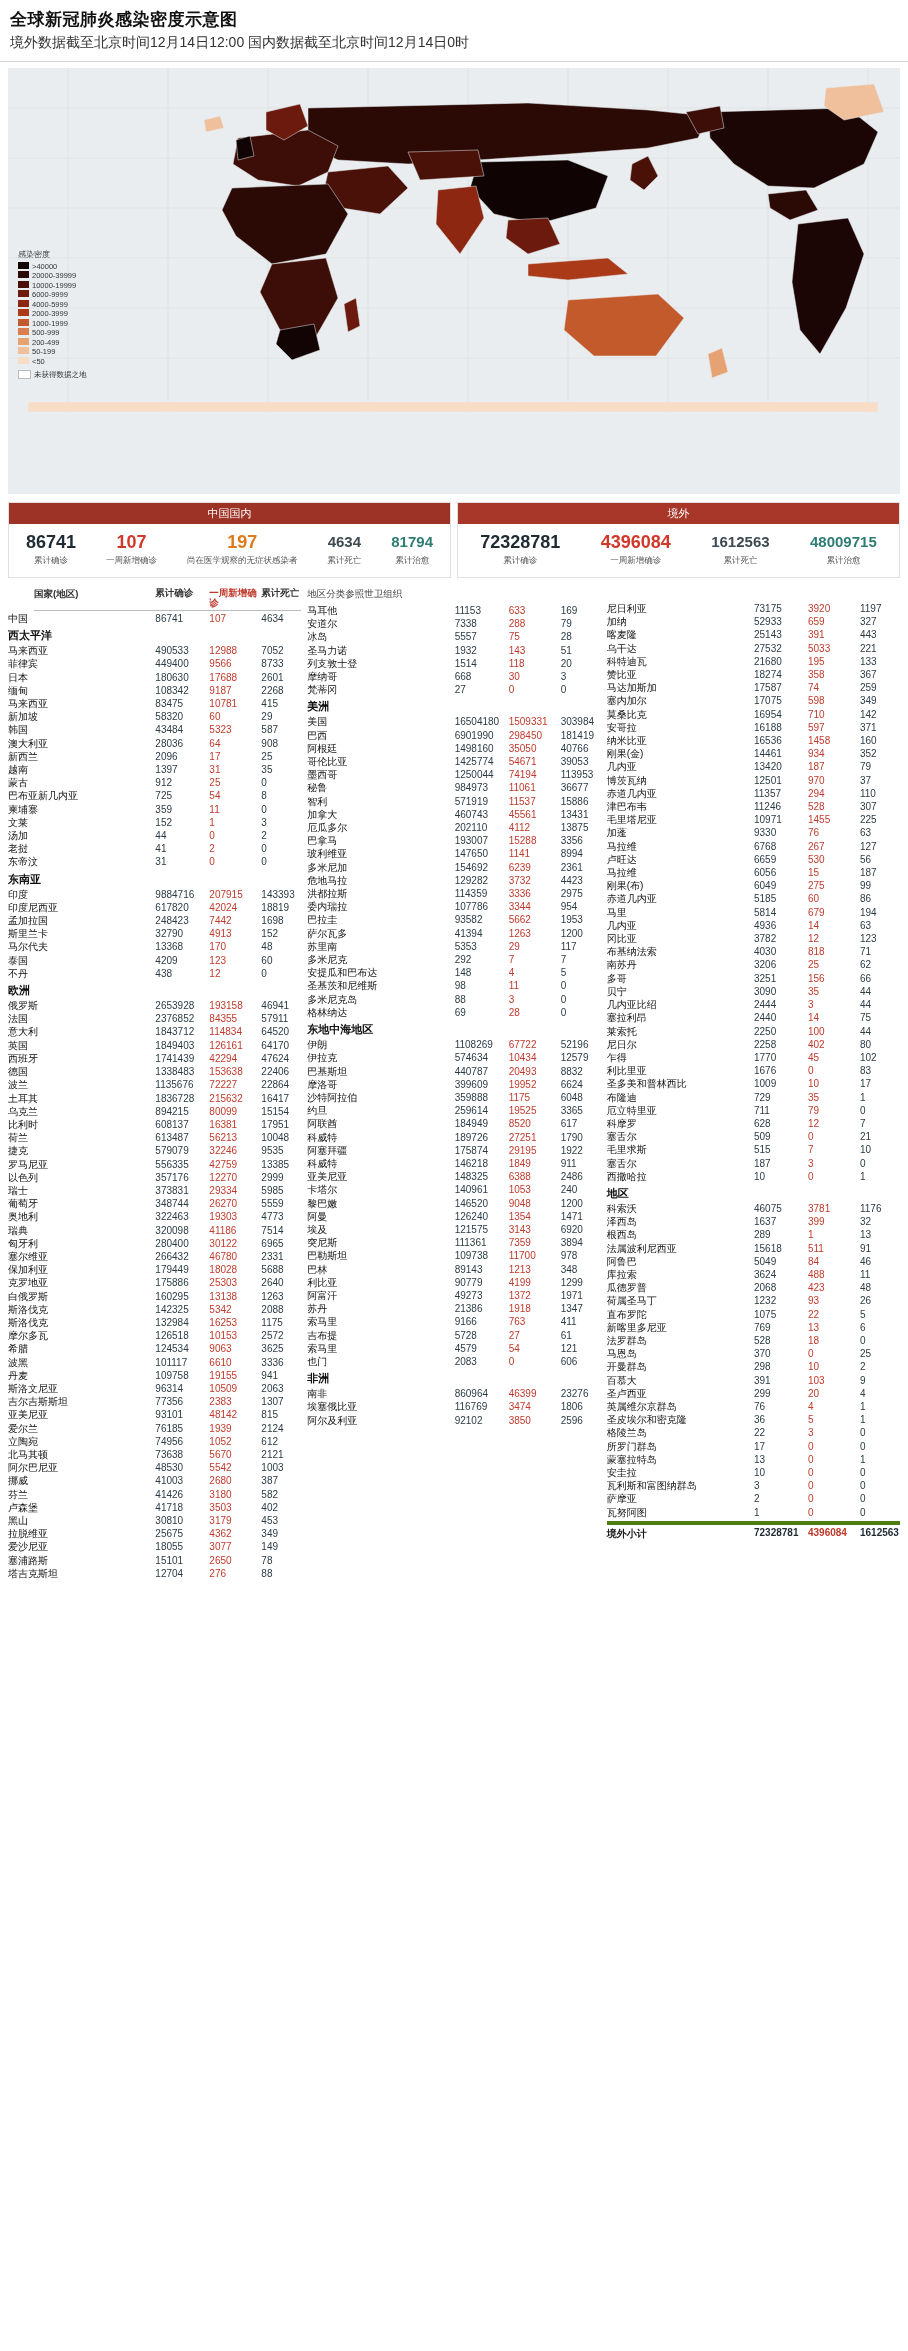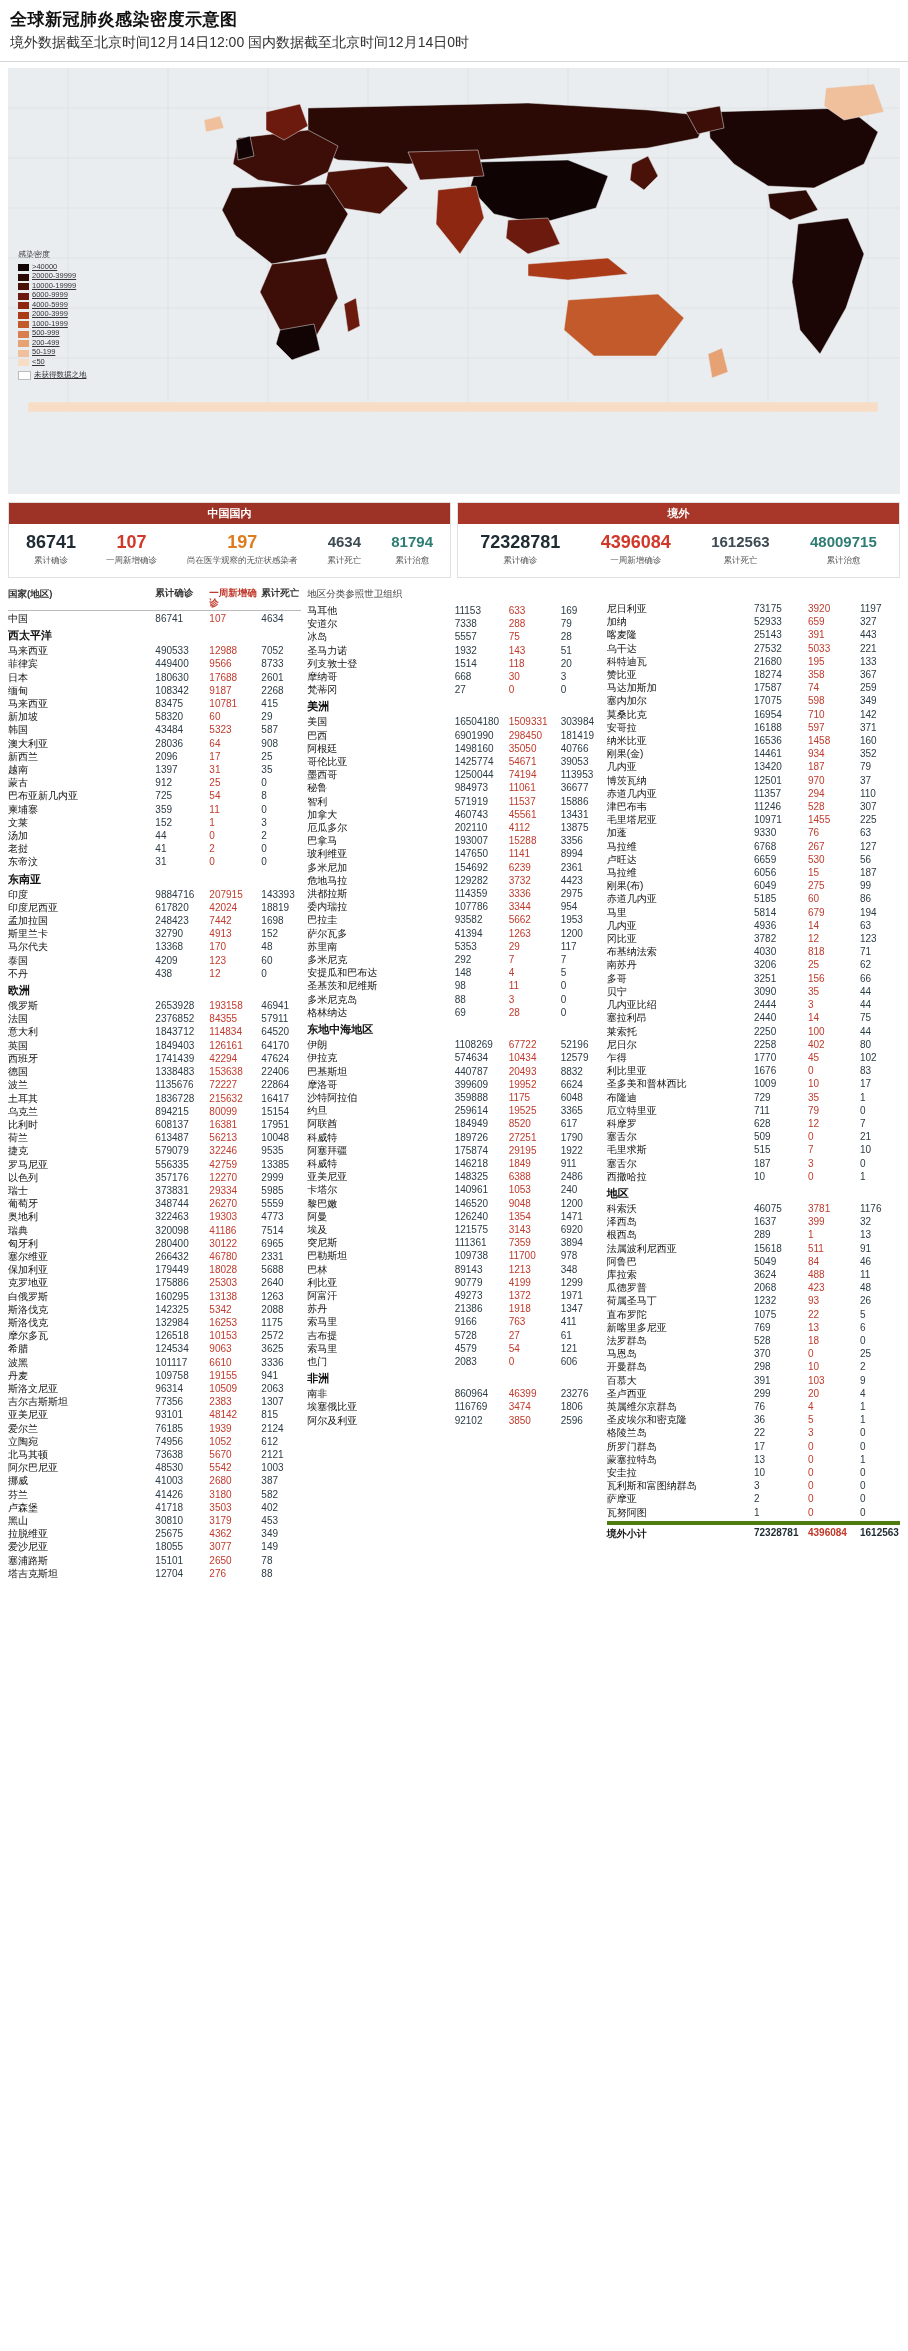--- a/index.html
+++ b/index.html
@@ -8,43 +8,43 @@
   .header{padding:8px 10px 4px 10px;}
   .title{font-size:17px;font-weight:bold;letter-spacing:.5px;color:#111;}
   .subtitle{font-size:14px;color:#333;margin-top:3px;}
   .rule{height:1px;background:#d8d8d8;margin:5px 0 0 0;}
 
   .mapwrap{margin:6px 8px 0 8px;background:#eef1f3;position:relative;height:426px;overflow:hidden;}
   .ocean{position:absolute;inset:0;background:#e9edef;}
   svg.worldmap{position:absolute;left:0;top:0;}
   .legend{position:absolute;left:10px;top:182px;font-size:7.5px;color:#333;line-height:9.5px;}
   .legend .lgtitle{font-size:8px;color:#444;margin-bottom:2px;}
-  .legend .row{display:flex;align-items:flex-end;height:9.5px;text-decoration:underline;}
+  .legend .row{display:flex;align-items:flex-start;height:9.5px;}
   .legend .sw{width:11px;height:7px;margin-right:3px;display:inline-block;border:0px solid #fff;}
   .legend .nodata{margin-top:4px;}
 
   .statsbar{display:flex;margin:8px 8px 0 8px;gap:6px;}
   .statbox{flex:1;border:1px solid #e0e0e0;}
-  .stathead{background:#a8372a;color:#fff;font-size:11px;text-align:center;padding:3px 0;font-weight:bold;}
+  .stathead{background:#a8372a;color:#fff;font-size:11px;text-align:center;padding:3px 0;font-weight:normal;}
   .stathead.dom{background:#9d3326;}
   .statbody{display:flex;justify-content:space-around;align-items:flex-start;padding:8px 2px 10px 2px;background:#fff;}
   .cell{text-align:center;padding:0 3px;}
   .cnum{font-size:18px;font-weight:bold;line-height:20px;}
   .clabel{font-size:8.5px;color:#555;margin-top:3px;white-space:nowrap;}
   .c-dark{color:#1f2b33;}
   .c-red{color:#d2382a;}
   .c-orange{color:#e07b1d;}
   .c-gray{color:#3d4a52;}
   .c-teal{color:#2e7d74;}
   .cnum.small{font-size:15px;}
   .clabel.two{line-height:10px;}
 
   .tablearea{display:flex;margin:10px 8px 0 8px;gap:6px;font-size:10px;}
   .col{flex:1;}
-  .colhdr{display:flex;font-size:9.5px;color:#333;border-bottom:1px solid #bbb;padding-bottom:2px;margin-bottom:1px;font-weight:bold;}
+  .colhdr{display:flex;font-size:9.5px;color:#333;border-bottom:1px solid #bbb;padding-bottom:2px;margin-bottom:1px;font-weight:bold;margin-left:26px;}
   .colhdr .c1{flex:1.45;}
   .colhdr .c2{width:54px;text-align:left;line-height:10px;}
   .colhdr .c3{width:52px;text-align:left;line-height:10px;color:#c0392b;}
   .colhdr .c4{width:40px;text-align:left;line-height:10px;}
   .secthead{font-size:11px;font-weight:bold;color:#111;padding:3px 0 1px 0;}
   .region-note{font-size:9.5px;color:#444;padding-bottom:3px;}
   .r{display:flex;font-size:10px;line-height:13.2px;}
   .r .n{flex:1.45;color:#111;overflow:hidden;white-space:nowrap;}
   .r .v1{width:54px;color:#2b3b44;text-align:left;}
   .r .v2{width:52px;color:#c0392b;text-align:left;}

